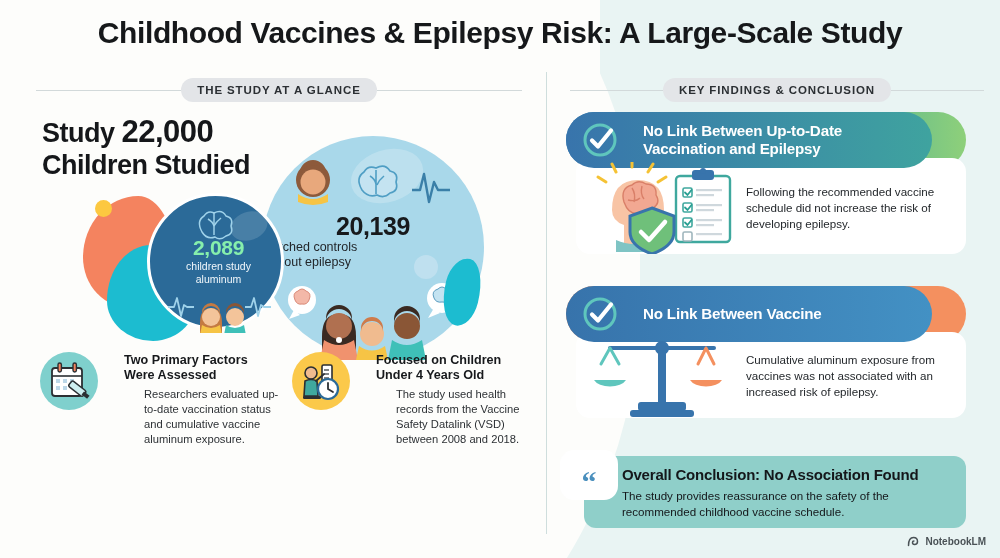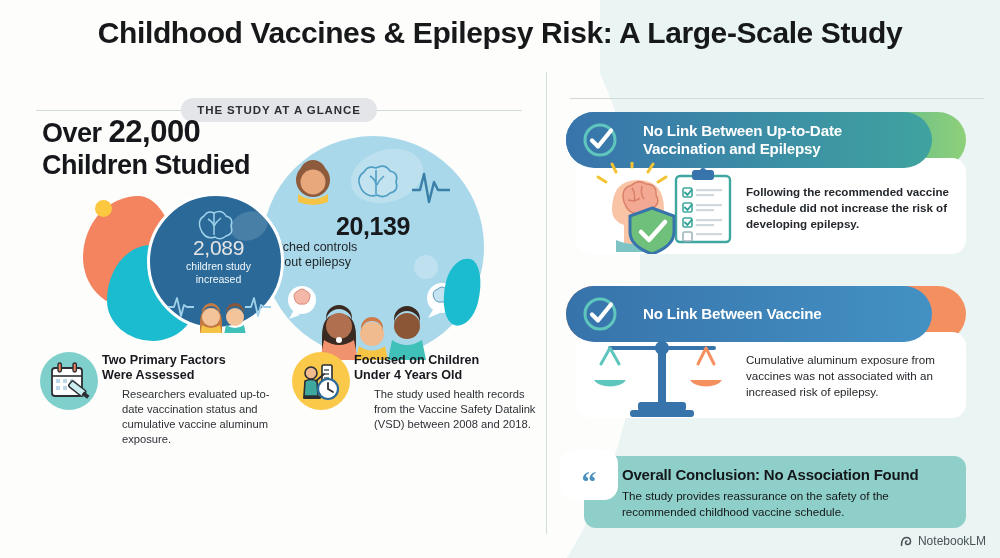--- a/index.html
+++ b/index.html
@@ -29,21 +29,21 @@
   }
 
   
   .title {
     position:absolute; left:0; top:16px; width:1000px;
     text-align:center; font-size:30px; font-weight:bold;
     color:#16181a; letter-spacing:-0.4px;
   }
 
   
-  .pill-wrap { position:absolute; display:flex; align-items:center; gap:0;margin-top:20px; }
+  .pill-wrap { position:absolute; display:flex; align-items:center; gap:0; }
   .pill-line { height:1px; background:#d2d9da; flex:1; }
   .pill {
     background:#e3e5e8; color:#2b2f33; font-size:11.5px; font-weight:bold;
     letter-spacing:0.9px; padding:6px 16px; border-radius:14px; white-space:nowrap;
   }
   #pill-left { left:36px; top:78px; width:486px; }
   #pill-right { left:570px; top:78px; width:414px; }
 
   
   .headline {
@@ -98,29 +98,29 @@
     background:#2b6a98; border-radius:50%;
     border:3px solid #ffffff;
   }
   .circle-dark-sheen {
     position:absolute; left:80px; top:16px; width:38px; height:28px;
     background:rgba(255,255,255,.14); border-radius:50%;
     transform:rotate(-20deg);
   }
   .dark-num {
     position:absolute; left:0; top:40px; width:137px; text-align:center;
-    font-size:21px; font-weight:normal; color:#e5e5e5; letter-spacing:-0.3px;
+    font-size:21px; font-weight:bold; color:#86efac; letter-spacing:-0.3px;
   }
   .dark-sub {
     position:absolute; left:0; top:64px; width:137px; text-align:center;
     font-size:10.5px; color:#f2f8fc; line-height:1.24;
   }
 
   
-  .info-card { position:absolute; display:flex; gap:4px; width:250px; }
+  .info-card { position:absolute; display:flex; gap:26px; width:250px; }
   .info-icon { width:58px; height:58px; border-radius:50%; flex:0 0 58px; position:relative; }
   .info-body { padding-top:1px; }
   .info-title { font-size:12.6px; font-weight:bold; color:#17191c; line-height:1.2; }
   .info-text { font-size:11.2px; color:#2d3135; line-height:1.33; margin-top:4px;margin-left:20px; }
   #card-factors { left:40px; top:352px; }
   #card-age { left:292px; top:352px; }
 
   
   .finding { position:absolute; }
   .finding-accent {
@@ -142,21 +142,21 @@
     border-radius:14px;
   }
   .finding-desc {
     position:absolute; font-size:11.6px; color:#24282c; line-height:1.36;
   }
 
   #finding-1 { left:566px; top:112px; width:400px; }
   #finding-1 .finding-accent { width:400px; background:linear-gradient(90deg,#3f83b8 0%,#3aa6a2 55%,#8ed07a 100%); }
   #finding-1 .finding-banner { width:366px; background:linear-gradient(90deg,#3874ac 0%,#3fa39f 100%); }
   #finding-1 .finding-card { top:46px; width:390px; height:96px; }
-  #finding-1 .finding-desc { left:180px; top:72px; width:205px;font-weight:bold; }
+  #finding-1 .finding-desc { left:180px; top:72px; width:205px; }
 
   #finding-2 { left:566px; top:286px; width:400px; }
   #finding-2 .finding-accent { width:400px; background:#f4905f; }
   #finding-2 .finding-banner { width:366px; background:linear-gradient(90deg,#3773ab 0%,#4391c4 100%); }
   #finding-2 .finding-card { top:46px; width:390px; height:86px; }
   #finding-2 .finding-desc { left:180px; top:66px; width:208px; }
 
   
   .conclusion { position:absolute; left:560px; top:456px; width:406px; height:72px; }
   .conclusion-bg {
@@ -176,21 +176,21 @@
   }
   .conclusion-text {
     position:absolute; left:62px; top:32px; width:330px;
     font-size:11.6px; color:#14171a; line-height:1.36;
   }
 
   
   .watermark {
     position:absolute; right:14px; bottom:10px;
     display:flex; align-items:center; gap:5px;
-    font-size:12px; color:#4a5256;
+    font-size:10px; color:#4a5256;font-weight:bold;
   }
 </style>
 </head>
 <body>
 
 <div class="canvas">
 
   <div class="bg-mint"></div>
   <div class="bg-white-lobe"></div>
   <div class="bg-white-lobe2"></div>
@@ -198,25 +198,26 @@
 
   <div class="title">Childhood Vaccines &amp; Epilepsy Risk: A Large-Scale Study</div>
 
   <div class="pill-wrap" id="pill-left">
     <div class="pill-line"></div>
     <div class="pill">THE STUDY AT A GLANCE</div>
     <div class="pill-line"></div>
   </div>
   <div class="pill-wrap" id="pill-right">
     <div class="pill-line"></div>
+    <div class="pill">KEY FINDINGS &amp; CONCLUSION</div>
     <div class="pill-line"></div>
   </div>
 
   <div class="headline">
-    <span>Over </span><span class="big">22,000</span><br>
+    <span>Study </span><span class="big">22,000</span><br>
     <span>Children Studied</span>
   </div>
 
   <div class="blob-orange"></div>
   <div class="blob-cyan"></div>
   <div class="dot-yellow"></div>
 
   <div class="circle-big">
     <div class="circle-big-sheen"></div>
 
@@ -285,21 +286,21 @@
     <svg width="137" height="40" style="position:absolute;left:0;top:8px;">
       <g stroke="#9fd2ea" stroke-width="1.5" fill="none">
         <path d="M52 28 q-6 -11 2 -16 q4 -6 10 -3 q8 -4 12 3 q8 2 5 10 q3 8 -5 10 q-6 5 -11 1 q-8 3 -13 -5 z"></path>
         <path d="M64 9 l0 22"></path>
         <path d="M58 15 q5 3 6 7 M71 14 q-5 4 -7 8"></path>
       </g>
     </svg>
     <div class="dark-num">2,089</div>
     <div class="dark-sub">
       <span>children study</span><br>
-      <span>increased</span>
+      <span>aluminum</span>
     </div>
     <svg width="137" height="44" style="position:absolute;left:0;top:93px;">
       <polyline points="18,18 24,18 27,9 31,27 34,16 37,18 44,18" fill="none" stroke="#9fd2ea" stroke-width="1.8" stroke-linejoin="round"></polyline>
       <polyline points="95,18 101,18 104,9 108,27 111,16 114,18 121,18" fill="none" stroke="#9fd2ea" stroke-width="1.8" stroke-linejoin="round"></polyline>
 
       <g>
         <path d="M50 34 q0 -15 11 -15 q11 0 11 15 l0 12 l-22 0 z" fill="#c47a42"></path>
         <circle cx="61" cy="28" r="9" fill="#f3c49a"></circle>
         <path d="M52 26 a9 9 0 0 1 18 0 l0 -3 a9 9 0 0 0 -18 0 z" fill="#c47a42"></path>
         <path d="M52 36 q9 6 18 0 l2 10 l-22 0 z" fill="#f6c445"></path>

